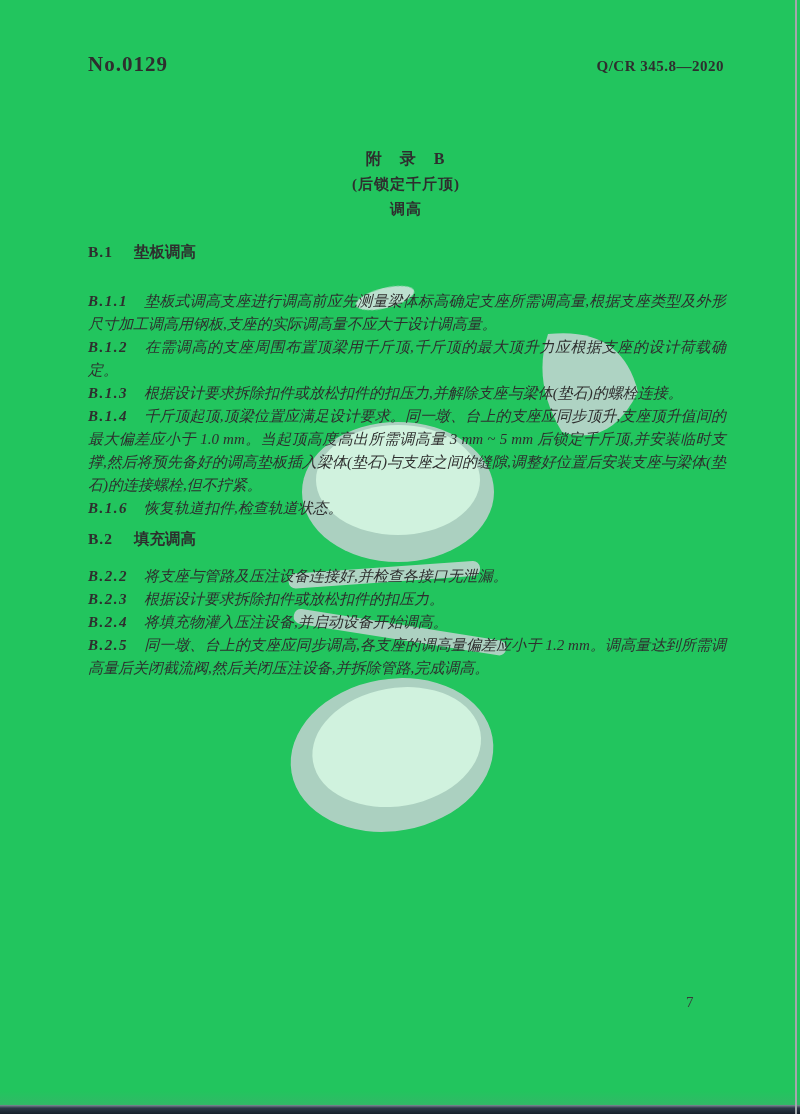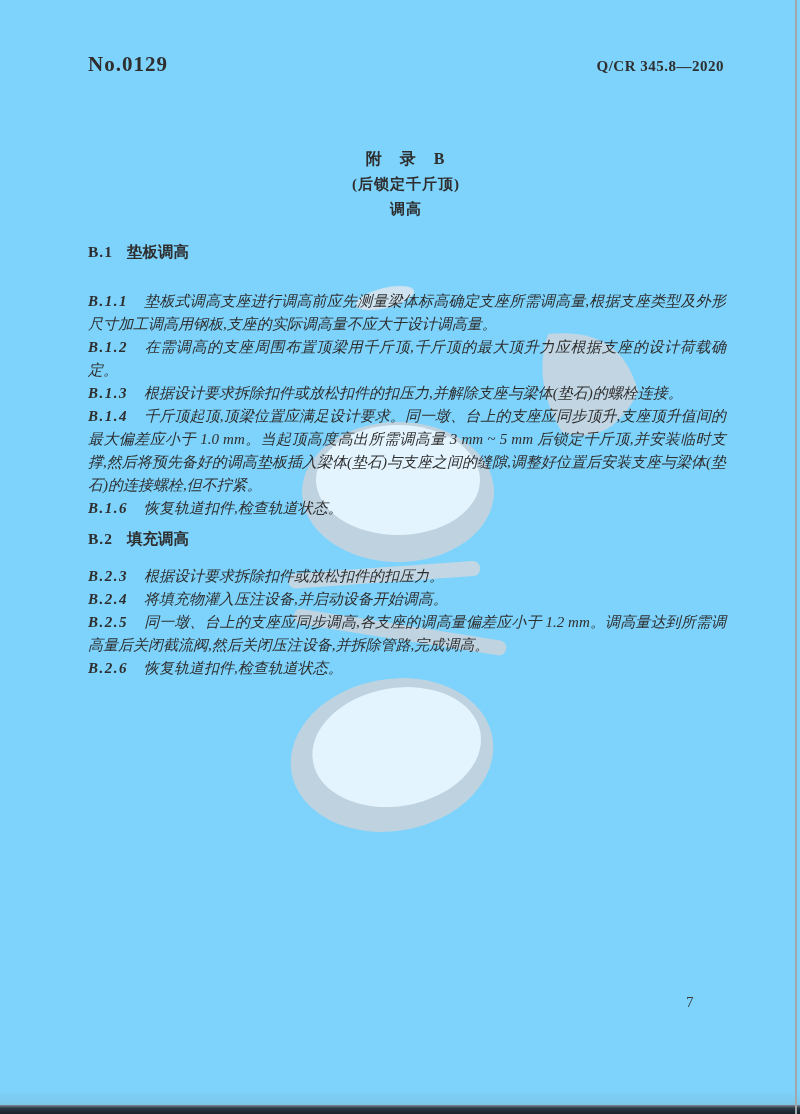--- a/index.html
+++ b/index.html
@@ -3,21 +3,21 @@
 <meta charset="utf-8">
 <style>
   html, body { margin: 0; padding: 0; background: #e9eaec; }
   * { box-sizing: border-box; }
 
   .scan {
     position: relative;
     width: 800px;
     height: 1114px;
     margin: 0 auto;
-    background: #7dd3fc;
+    background: #22c55e;
     overflow: hidden;
     font-family: "Liberation Serif", "DejaVu Serif", serif;
     color: #2e2e2e;
   }
 
   
   .edge-right {
     position: absolute; top: 0; bottom: 0; right: 3px;
     width: 2px; background: #a3a7ac;
   }
@@ -76,21 +76,21 @@
     width: 638px;
     font-size: 15px;
     line-height: 23px;
   }
 
   .sec-heading {
     font-weight: bold;
     font-size: 15.5px;
     margin: 0;
   }
-  .sec-heading .snum { letter-spacing: 1px; margin-right: 14px; }
+  .sec-heading .snum { letter-spacing: 1px; margin-right: 21px; }
   .sec-heading-b1 { margin-bottom: 27px; }
   .sec-heading-b2 { margin-top: 7px; margin-bottom: 15px; }
 
   p.clause {
     margin: 0;
     text-align: justify;
     font-style: italic;
   }
   p.clause .cnum {
     font-weight: bold;
@@ -164,30 +164,30 @@
       </p>
       <p class="clause">
         <span class="cnum">B.1.6</span><span>恢复轨道扣件,检查轨道状态。</span>
       </p>
 
       <p class="sec-heading sec-heading-b2">
         <span class="snum">B.2</span><span>填充调高</span>
       </p>
 
       <p class="clause">
+        <span class="cnum">B.2.2</span><span>将支座与管路及压注设备连接好,并检查各接口无泄漏。</span>
+      </p>
+      <p class="clause">
         <span class="cnum">B.2.3</span><span>根据设计要求拆除扣件或放松扣件的扣压力。</span>
       </p>
       <p class="clause">
         <span class="cnum">B.2.4</span><span>将填充物灌入压注设备,并启动设备开始调高。</span>
       </p>
       <p class="clause">
         <span class="cnum">B.2.5</span><span>同一墩、台上的支座应同步调高,各支座的调高量偏差应小于 1.2 mm。调高量达到所需调高量后关闭截流阀,然后关闭压注设备,并拆除管路,完成调高。</span>
-      </p>
-      <p class="clause">
-        <span class="cnum">B.2.6</span><span>恢复轨道扣件,检查轨道状态。</span>
       </p>
 
     </div>
 
     <div class="page-number">7</div>
   </div>
 
   <div class="edge-bottom-shadow"></div>
   <div class="edge-bottom"></div>
   <div class="edge-right"></div>

